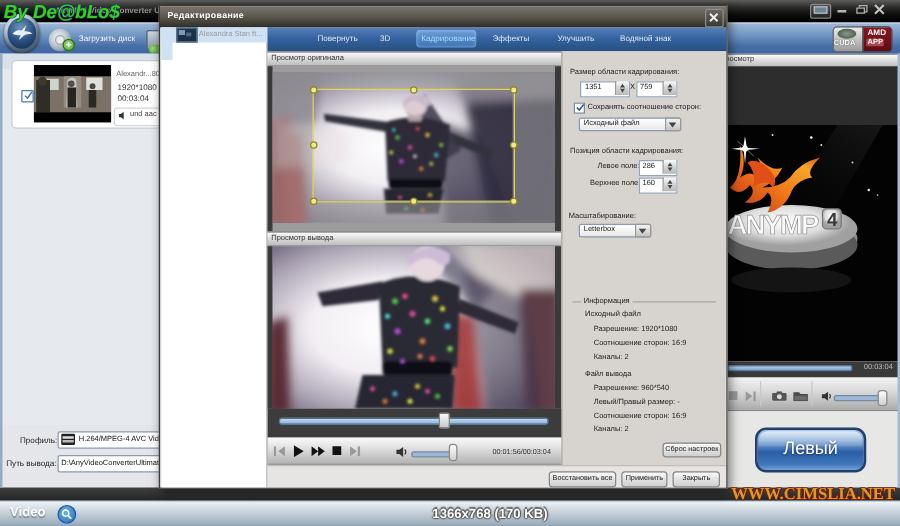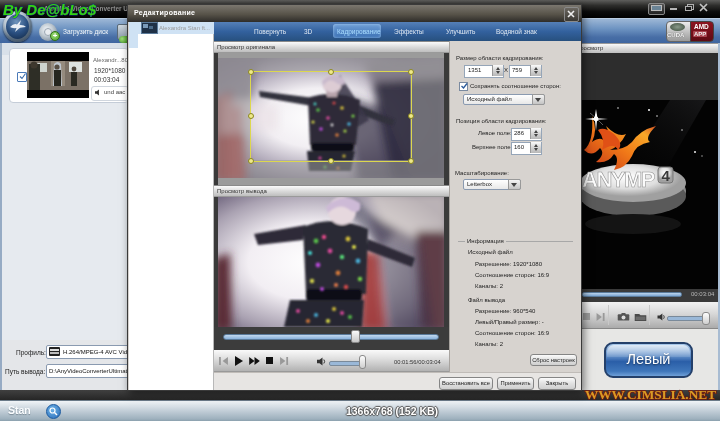--- a/index.html
+++ b/index.html
@@ -175,27 +175,27 @@
 <div class="abs" style="left:702px;top:312px;width:6px;height:11px;background:linear-gradient(#fdfdfd,#cfcfcf);border:1px solid #8a8a8a;border-radius:3px;"></div>
 
 <div class="abs" style="left:582px;top:329px;width:138px;height:61px;background:#e7e7e5;"></div>
 <div class="abs" style="left:604px;top:342px;width:89px;height:36px;border-radius:9px;background:linear-gradient(#a6c6e8 2%,#5a88c4 40%,#2a5ea8 55%,#3f76ba 85%,#6fa0d8);border:2px solid #24406a;box-sizing:border-box;"></div>
 <div class="abs" style="left:607px;top:345px;width:83px;height:12px;border-radius:7px 7px 0 0;background:linear-gradient(rgba(255,255,255,.65),rgba(255,255,255,.12));"></div>
 <div class="abs" style="left:604px;top:351px;width:89px;height:16px;font-size:14.5px;color:#fff;text-align:center;text-shadow:0 1px 2px rgba(0,0,0,.5);">Левый</div>
 
 <div class="abs" style="left:0;top:390px;width:720px;height:10px;background:linear-gradient(#404040,#262626);"></div>
 
 <div class="abs" style="left:0;top:400px;width:720px;height:21px;background:linear-gradient(#f0f4f7,#c6d1da 45%,#9db0bd 90%,#8ba0ae);border-top:1px solid #6a7a88;box-sizing:border-box;"></div>
-<div class="abs" style="left:8px;top:404px;font-size:10.5px;font-weight:bold;color:#fafcfe;text-shadow:0 1px 1px #7a8a96;">Stan</div>
+<div class="abs" style="left:8px;top:404px;font-size:10.5px;font-weight:bold;color:#fafcfe;text-shadow:0 1px 1px #7a8a96;">Video</div>
 <div class="abs" style="left:46px;top:404px;width:13px;height:13px;border-radius:50%;background:radial-gradient(circle at 40% 35%,#6fb4e8,#2a6cb8);border:1px solid #1a5aa0;"></div>
 <svg class="abs" style="left:49px;top:407px;" width="9" height="9" viewBox="0 0 9 9">
     <circle cx="3.5" cy="3.5" r="2.5" fill="none" stroke="#fff" stroke-width="1.2"></circle>
     <path d="M5.5 5.5 L8 8" stroke="#fff" stroke-width="1.4"></path>
   </svg>
-<div class="abs" style="left:262px;top:405px;width:260px;text-align:center;font-size:10.5px;font-weight:bold;color:#fff;text-shadow:0 1px 1px #555,0 -1px 1px #555,1px 0 1px #555,-1px 0 1px #555;">1366x768 (152 KB)</div>
+<div class="abs" style="left:262px;top:405px;width:260px;text-align:center;font-size:10.5px;font-weight:bold;color:#fff;text-shadow:0 1px 1px #555,0 -1px 1px #555,1px 0 1px #555,-1px 0 1px #555;">1366x768 (170 KB)</div>
 
 <div class="abs" style="left:127px;top:4px;width:455px;height:387px;z-index:10;box-shadow:2px 3px 8px rgba(0,0,0,.5);background:#d6d2ce;border:1px solid #3a3a3a;box-sizing:border-box;">
 
  <div class="abs" style="left:0;top:0;width:453px;height:17px;background:linear-gradient(#7b776f,#575349 55%,#2e2c29);"></div>
  <div class="abs" style="left:6px;top:4px;font-size:7px;font-weight:bold;color:#fff;letter-spacing:.3px;">Редактирование</div>
  <div class="abs" style="left:436px;top:2px;width:13px;height:13px;background:linear-gradient(#6a665f,#3a3833);border:1px solid #8a8a8a;border-radius:2px;"></div>
  <svg class="abs" style="left:439px;top:5px;" width="8" height="8" viewBox="0 0 8 8">
       <path d="M1 1 L7 7 M7 1 L1 7" stroke="#eee" stroke-width="1.6"></path>
     </svg>
 

